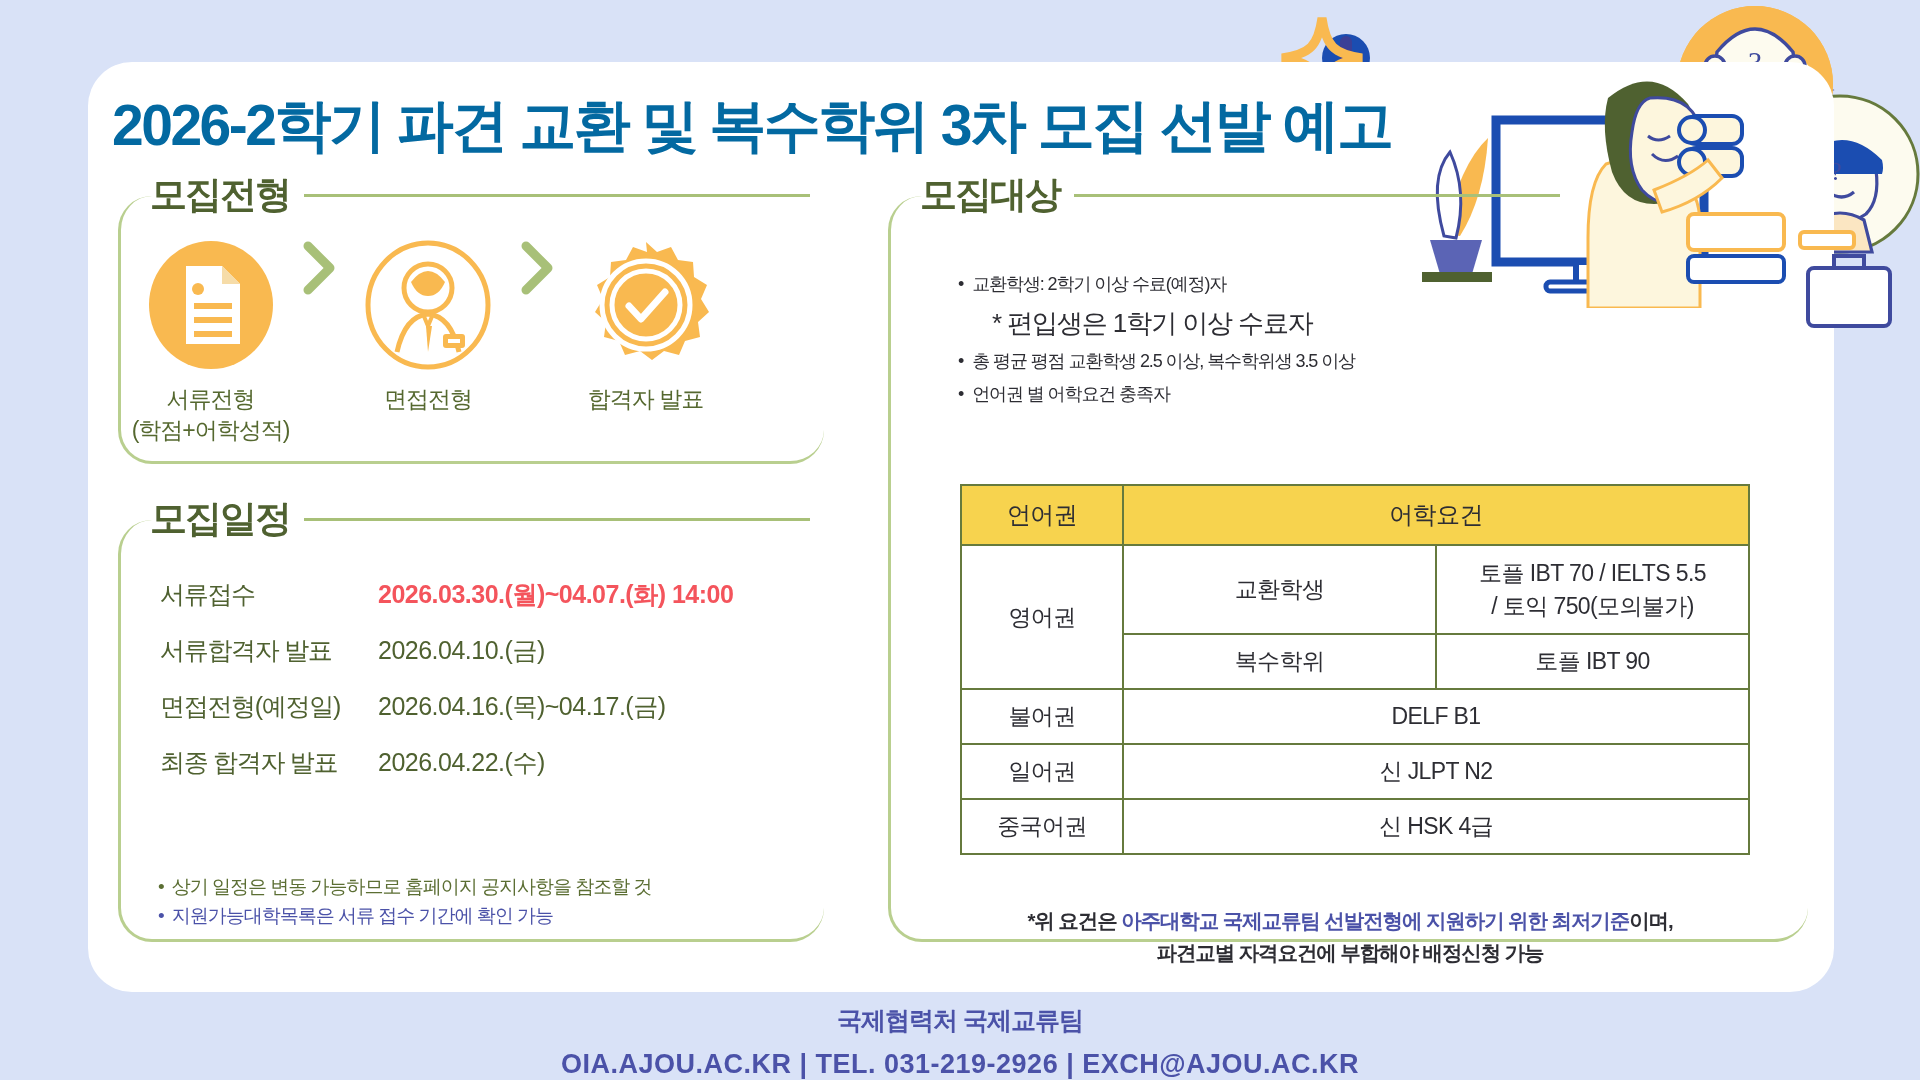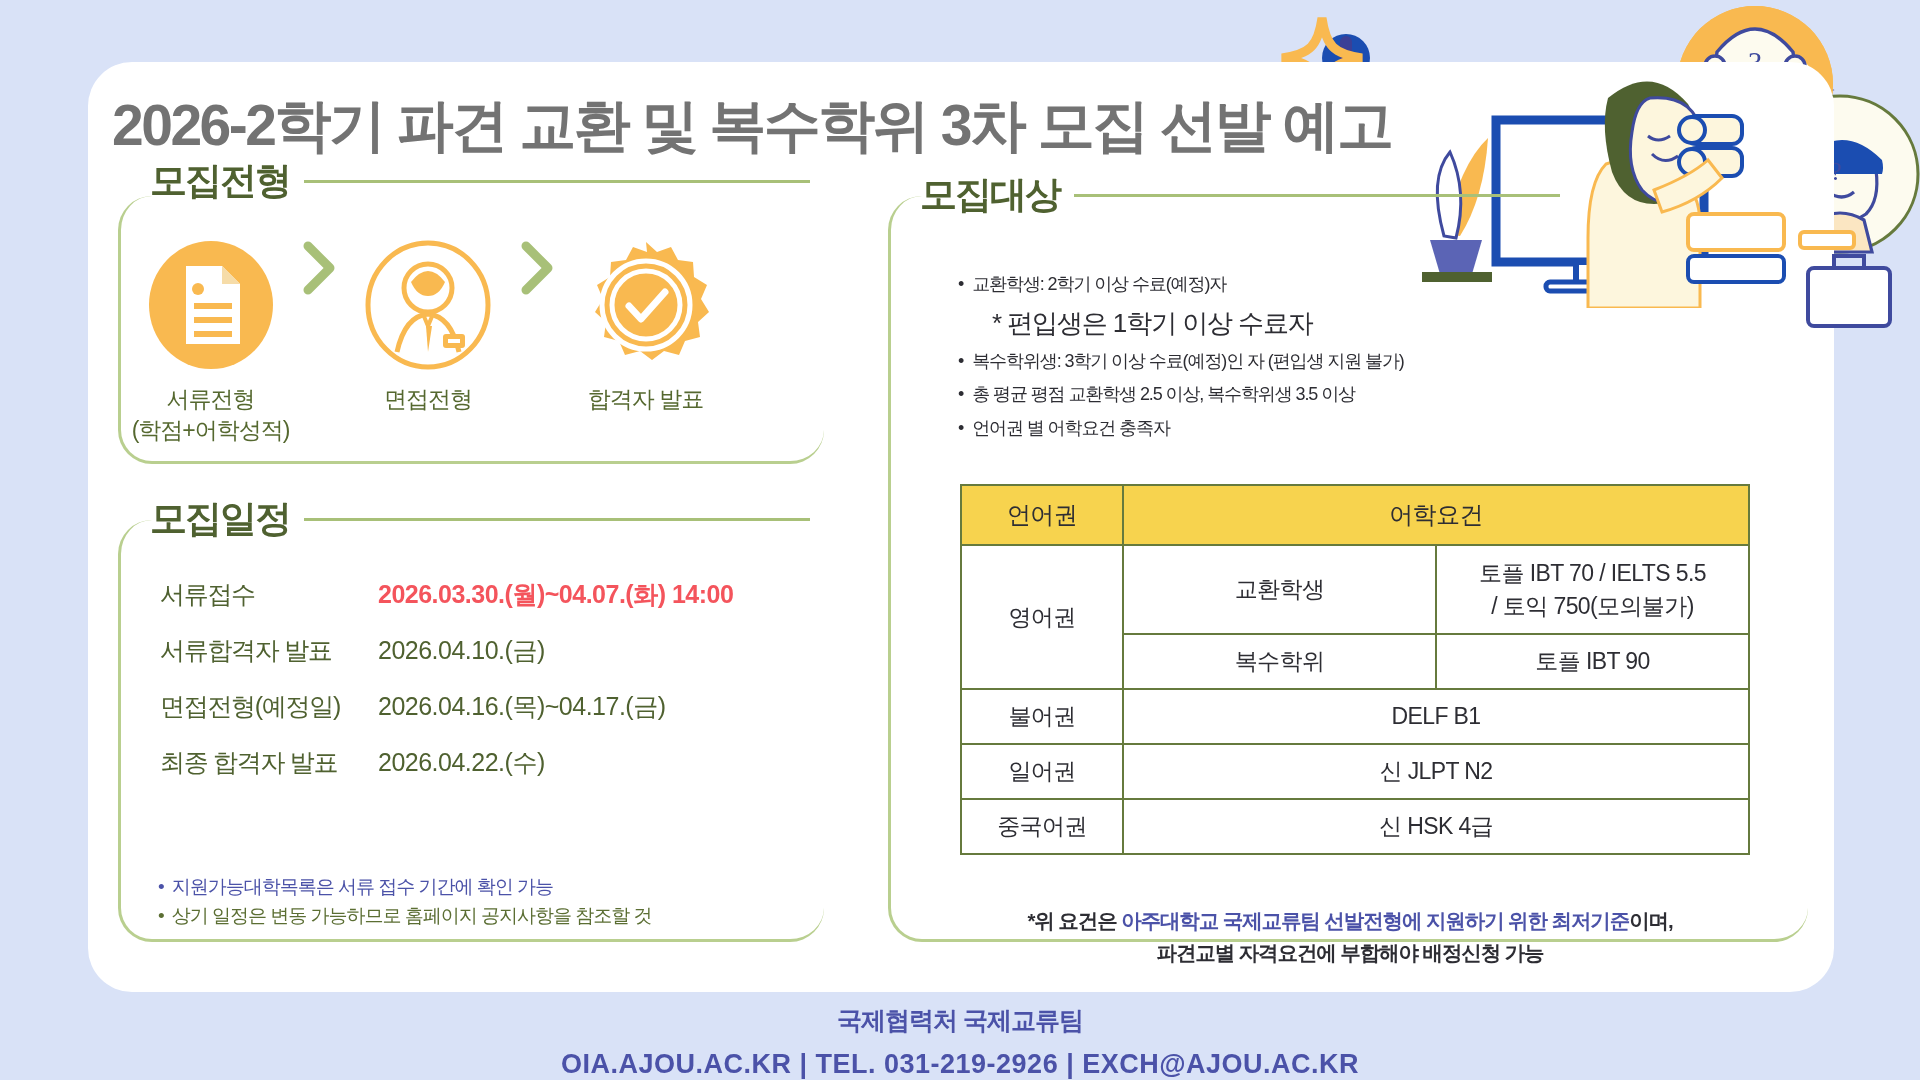--- a/index.html
+++ b/index.html
@@ -30,21 +30,21 @@
     border-radius: 44px;
   }
 
   
   .poster-title {
     position: absolute;
     left: 112px;
     top: 88px;
     font-size: 57px;
     font-weight: bold;
-    color: #737373;
+    color: #0369a1;
     letter-spacing: -2.5px;
     white-space: nowrap;
     font-family: "Liberation Sans", sans-serif;
   }
 
   
   .section-head {
     position: absolute;
     display: flex;
     align-items: center;
@@ -75,21 +75,21 @@
   #box-process {
     left: 118px;
     top: 196px;
     width: 706px;
     height: 268px;
     border-top: none;
     border-right: none;
     border-top-left-radius: 34px;
     border-bottom-right-radius: 34px;
   }
-  #head-process { left: 150px; top: 156px; width: 660px; }
+  #head-process { left: 150px; top: 170px; width: 660px; }
 
   .process-row {
     position: absolute;
     left: 128px;
     top: 240px;
     width: 600px;
     display: flex;
     align-items: flex-start;
     justify-content: space-between;
   }
@@ -449,42 +449,39 @@
       <span class="sch-term">면접전형(예정일)</span>
       <span class="sch-date">2026.04.16.(목)~04.17.(금)</span>
     </div>
     <div class="sch-row">
       <span class="sch-term">최종 합격자 발표</span>
       <span class="sch-date">2026.04.22.(수)</span>
     </div>
   </div>
 
   <div class="sch-notes">
+    <div class="sch-note green">
+      <span class="dot">•</span><span>상기 일정은 변동 가능하므로 홈페이지 공지사항을 참조할 것</span>
+    </div>
     <div class="sch-note blue">
       <span class="dot">•</span><span>지원가능대학목록은 서류 접수 기간에 확인 가능</span>
-    </div>
-    <div class="sch-note green">
-      <span class="dot">•</span><span>상기 일정은 변동 가능하므로 홈페이지 공지사항을 참조할 것</span>
     </div>
   </div>
 
   <div class="curve-box" id="box-target"></div>
   <div class="section-head" id="head-target">
     <span class="sh-label">모집대상</span>
     <span class="sh-rule"></span>
   </div>
 
   <div class="target-bullets">
     <div class="tb-item">
       <span class="dot">•</span><span>교환학생: 2학기 이상 수료(예정)자</span>
     </div>
     <div class="tb-sub">* 편입생은 1학기 이상 수료자</div>
-    <div class="tb-item">
-      <span class="dot">•</span><span>복수학위생: 3학기 이상 수료(예정)인 자 (편입생 지원 불가)</span>
-    </div>
     <div class="tb-item">
       <span class="dot">•</span><span>총 평균 평점 교환학생 2.5 이상, 복수학위생 3.5 이상</span>
     </div>
     <div class="tb-item">
       <span class="dot">•</span><span>언어권 별 어학요건 충족자</span>
     </div>
   </div>
 
   <table class="lang-table">
     <tbody>

